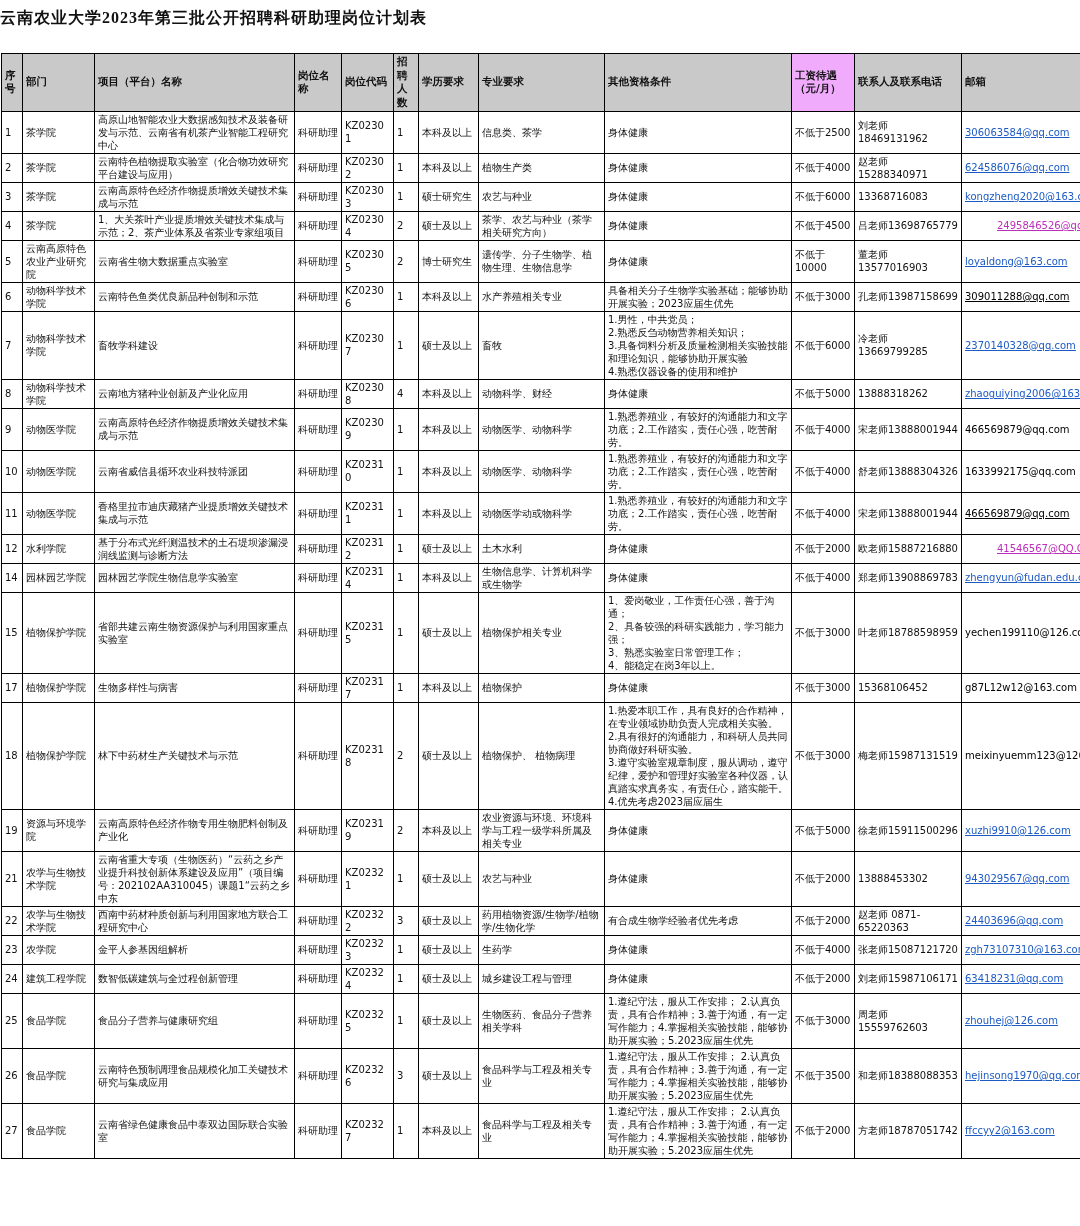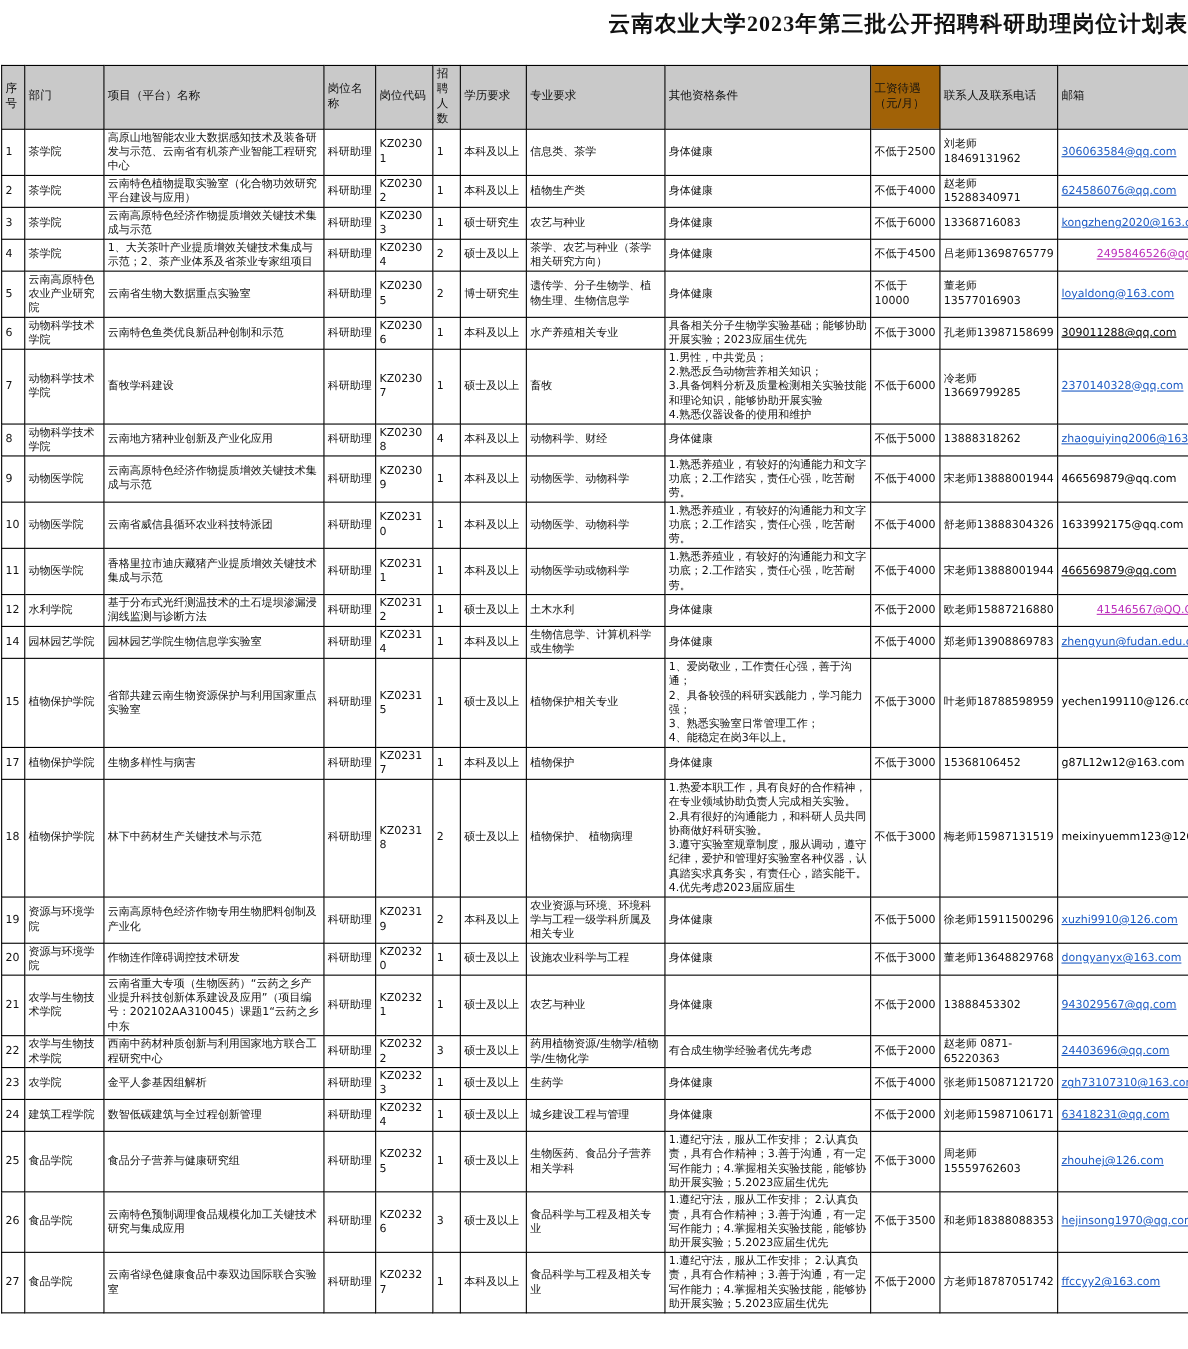--- a/index.html
+++ b/index.html
@@ -12,22 +12,22 @@
   html,body{margin:0;padding:0;background:#fff;}
   body{
     width:1080px;
     font-family:"DejaVu Sans","Liberation Sans",sans-serif;
     color:#111;
   }
   .page{position:relative;width:1080px;min-height:1226px;background:#fff;padding-top:4px;}
   .doc-title{
     font-family:"Liberation Serif","DejaVu Serif",serif;
     font-weight:bold;
-    font-size:20px;
-    text-align:right;
+    font-size:16px;
+    text-align:left;
     margin:4px 0 24px 0;
     letter-spacing:1px;
   }
   table.jobs{
     width:1078px;
     margin-left:1px;
     border-collapse:collapse;
     table-layout:fixed;
     border:1.5px solid var(--border);
   }
@@ -36,25 +36,25 @@
     font-size:10px;
     line-height:1.3;
     padding:1px 3px;
     vertical-align:middle;
     text-align:left;
     word-break:break-word;
     overflow:visible;
   }
   table.jobs th{
     background:var(--header-bg);
-    font-weight:normal;
+    font-weight:bold;
     height:34px;
     font-size:10.5px;
   }
-  table.jobs th.white{background:#a16207;}
+  table.jobs th.white{background:#f0abfc;}
   td.pre{white-space:pre-line;}
   td.num{padding-left:2px;}
   a.em{white-space:nowrap;font-size:10px;}
   a.em.blue{color:var(--link-blue);text-decoration:underline;}
   a.em.magenta{color:var(--link-magenta);text-decoration:underline;margin-left:32px;}
   a.em.black-underline{color:#000;text-decoration:underline;}
   a.em.black{color:#000;text-decoration:none;}
 </style>
 </head>
 <body>
@@ -336,34 +336,20 @@
           <td>KZ02319</td>
           <td class="num">2</td>
           <td>本科及以上</td>
           <td>农业资源与环境、环境科学与工程一级学科所属及相关专业</td>
           <td class="pre">身体健康</td>
           <td>不低于5000</td>
           <td>徐老师15911500296</td>
           <td><a class="em blue" href="#">xuzhi9910@126.com</a></td>
         </tr>
         <tr>
-          <td class="num">20</td>
-          <td>资源与环境学院</td>
-          <td>作物连作障碍调控技术研发</td>
-          <td>科研助理</td>
-          <td>KZ02320</td>
-          <td class="num">1</td>
-          <td>硕士及以上</td>
-          <td>设施农业科学与工程</td>
-          <td class="pre">身体健康</td>
-          <td>不低于3000</td>
-          <td>董老师13648829768</td>
-          <td><a class="em blue" href="#">dongyanyx@163.com</a></td>
-        </tr>
-        <tr>
           <td class="num">21</td>
           <td>农学与生物技术学院</td>
           <td>云南省重大专项（生物医药）“云药之乡产业提升科技创新体系建设及应用”（项目编号：202102AA310045）课题1“云药之乡中东</td>
           <td>科研助理</td>
           <td>KZ02321</td>
           <td class="num">1</td>
           <td>硕士及以上</td>
           <td>农艺与种业</td>
           <td class="pre">身体健康</td>
           <td>不低于2000</td>

